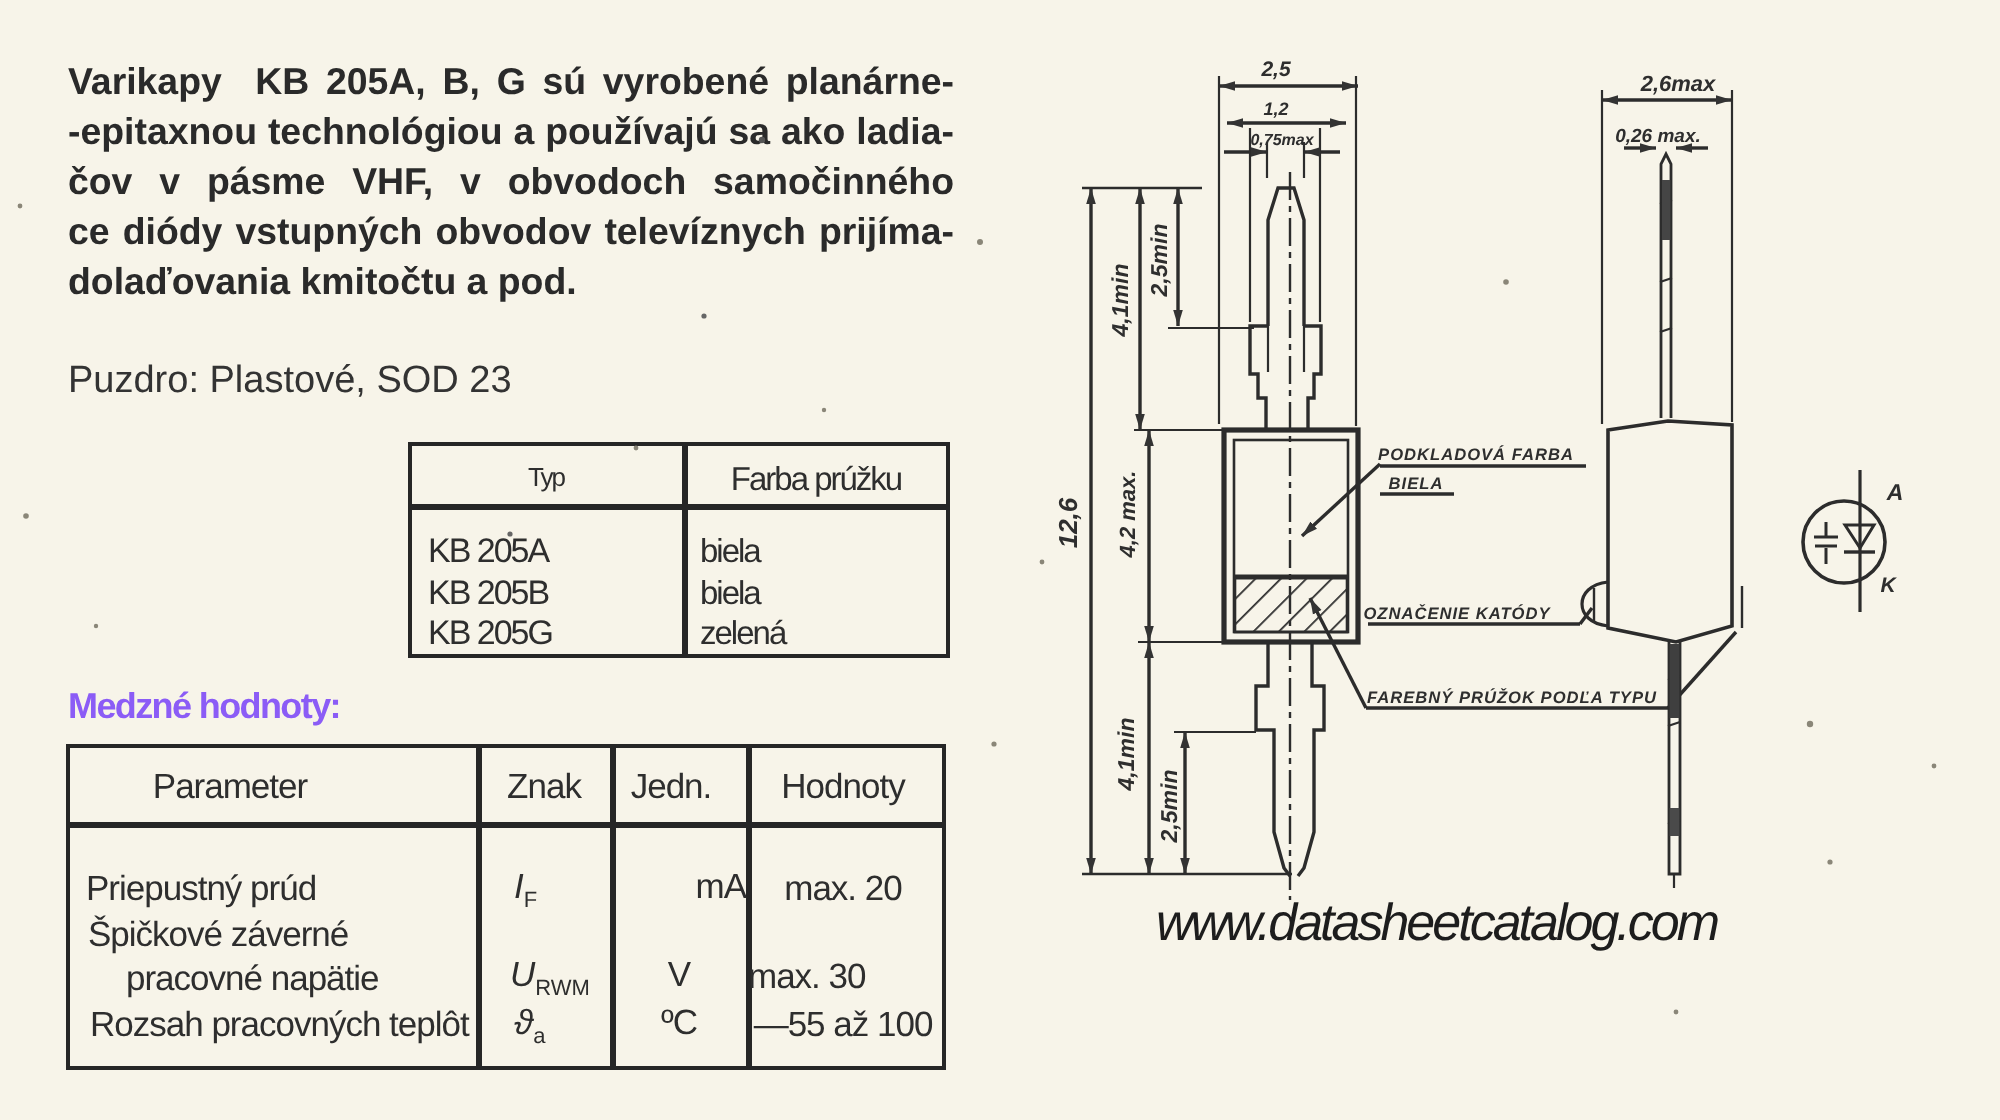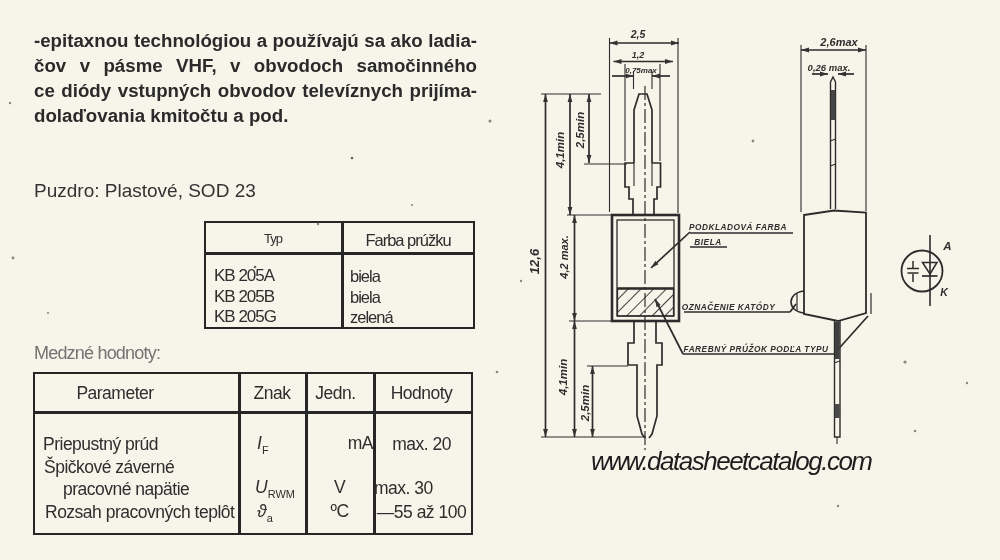--- a/index.html
+++ b/index.html
@@ -4,20 +4,21 @@
 <style>
   html,body{margin:0;padding:0}
   body{width:1000px;height:560px;background:#f7f4e9;font-family:"Liberation Sans",sans-serif;position:relative;overflow:hidden;color:#2e2e2e}
   .abs{position:absolute}
   .jline{text-align:justify;text-align-last:justify}
 </style>
 </head>
 <body>
 
 <div class="abs" style="left:34px;top:28px;width:443px;font-weight:bold;font-size:18.7px;line-height:25px;color:#2a2a2a">
+  <div class="jline">Varikapy&nbsp;&nbsp;KB&nbsp;205A, B, G sú vyrobené planárne-</div>
   <div class="jline">-epitaxnou technológiou a používajú sa ako ladia-</div>
   <div class="jline">čov v pásme VHF, v obvodoch samočinného</div>
   <div class="jline">ce diódy vstupných obvodov televíznych prijíma-</div>
   <div>dolaďovania kmitočtu a pod.</div>
 </div>
 
 <div class="abs" style="left:34px;top:180px;font-size:19px;color:#333">Puzdro: Plastové, SOD 23</div>
 
 <div class="abs" style="left:204px;top:221px;width:267px;height:104px;border:2.5px solid #262626"></div>
 
@@ -26,21 +27,21 @@
 <div class="abs" style="left:206px;top:252px;width:267px;height:2.5px;background:#262626"></div>
 
 <div class="abs" style="left:204px;top:231px;width:138px;text-align:center;font-size:13px;letter-spacing:-1px">Typ</div>
 
 <div class="abs" style="left:342px;top:231px;width:132px;text-align:center;font-size:16.5px;letter-spacing:-1px">Farba prúžku</div>
 
 <div class="abs" style="left:214px;top:266px;font-size:17px;letter-spacing:-1px;line-height:20.7px">KB 205A<br>KB 205B<br>KB 205G</div>
 
 <div class="abs" style="left:350px;top:266px;font-size:16.5px;letter-spacing:-1px;line-height:20.7px">biela<br>biela<br>zelená</div>
 
-<div class="abs" style="left:34px;top:343px;font-weight:normal;font-size:18px;letter-spacing:-0.8px;color:#737373">Medzné hodnoty:</div>
+<div class="abs" style="left:34px;top:343px;font-weight:bold;font-size:18px;letter-spacing:-0.8px;color:#8b5cf6">Medzné hodnoty:</div>
 
 <div class="abs" style="left:33px;top:372px;width:436px;height:159px;border:2.5px solid #262626"></div>
 
 <div class="abs" style="left:238px;top:374px;width:2.5px;height:159px;background:#262626"></div>
 
 <div class="abs" style="left:305px;top:374px;width:2.5px;height:159px;background:#262626"></div>
 
 <div class="abs" style="left:373px;top:374px;width:2.5px;height:159px;background:#262626"></div>
 
 <div class="abs" style="left:35px;top:411px;width:436px;height:2.5px;background:#262626"></div>
@@ -72,21 +73,21 @@
 <div class="abs" style="left:374px;top:478px;width:95px;text-align:left;font-size:17.5px;letter-spacing:-0.5px">max. 30</div>
 
 <div class="abs" style="left:45px;top:502px;font-size:17.5px;letter-spacing:-0.5px">Rozsah pracovných teplôt</div>
 
 <div class="abs" style="left:257px;top:501px;font-size:17.5px"><i>ϑ</i><sub style="font-size:11px">a</sub></div>
 
 <div class="abs" style="left:306px;top:501px;width:67px;text-align:center;font-size:17.5px;letter-spacing:-0.5px">ºC</div>
 
 <div class="abs" style="left:374px;top:502px;width:95px;text-align:center;font-size:17.5px;letter-spacing:-0.5px;white-space:nowrap">—55 až 100</div>
 
-<div class="abs" style="left:591px;top:446px;font-size:26px;letter-spacing:-1.5px;font-style:italic;color:#1d1d1d">www.datasheetcatalog.com</div>
+<div class="abs" style="left:578px;top:446px;font-size:26px;letter-spacing:-1.5px;font-style:italic;color:#1d1d1d">www.datasheetcatalog.com</div>
 
 <svg class="abs" style="left:0;top:0" width="1000" height="560" viewBox="0 0 1000 560" fill="none" stroke="none">
   <defs>
     <pattern id="hatch" patternUnits="userSpaceOnUse" width="9" height="9" patternTransform="rotate(45)">
       <line x1="0" y1="0" x2="0" y2="9" stroke="#2f2f2f" stroke-width="1.8"></line>
     </pattern>
     <marker id="ar" markerWidth="9" markerHeight="6" refX="8" refY="3" orient="auto" markerUnits="userSpaceOnUse">
       <path d="M0,0.6 L8,3 L0,5.4 Z" fill="#333"></path>
     </marker>
     <marker id="as" markerWidth="9" markerHeight="6" refX="1" refY="3" orient="auto" markerUnits="userSpaceOnUse">

